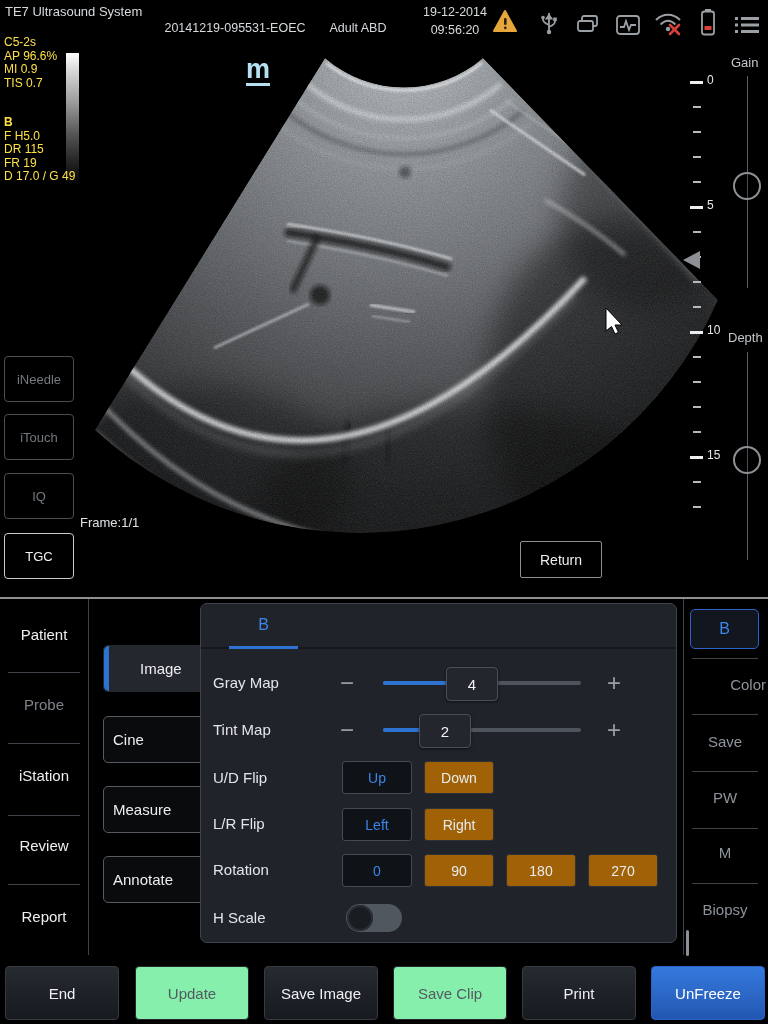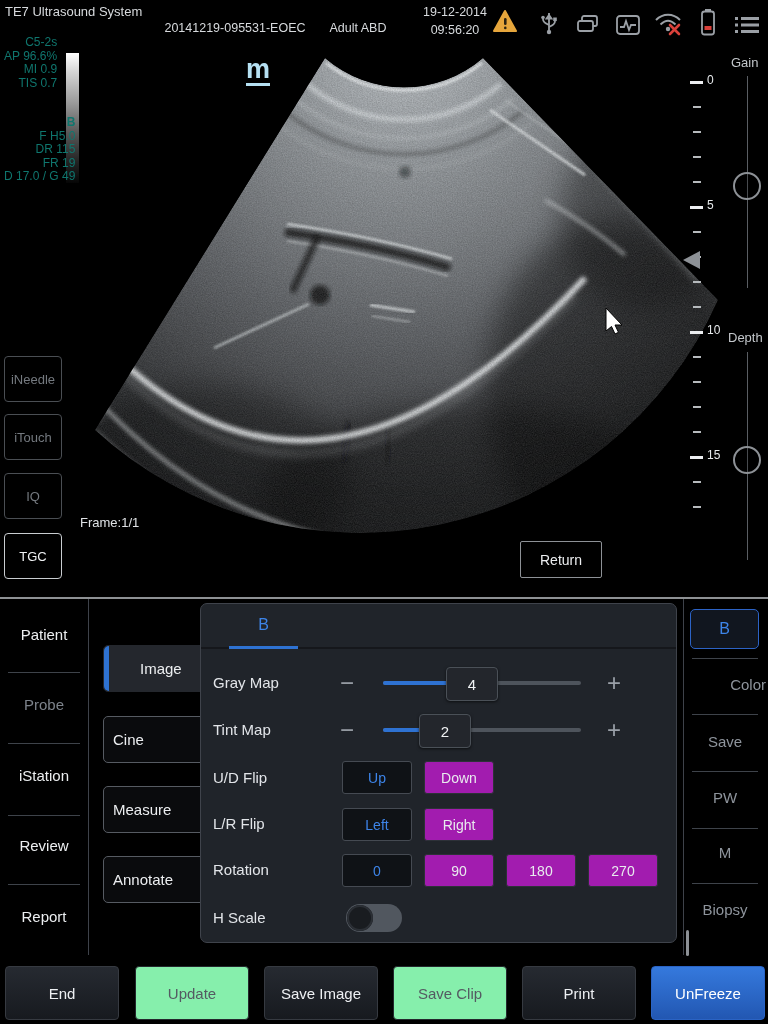--- a/index.html
+++ b/index.html
@@ -12,33 +12,33 @@
   #topbar{left:0;top:0;width:768px;height:46px;}
   .tb-text{font-size:12.5px;color:#d7dadd;white-space:nowrap;}
   #tb-title{left:5px;top:4px;font-size:13px;}
   #tb-exam{left:160px;top:21px;width:150px;text-align:center;}
   #tb-type{left:318px;top:21px;width:80px;text-align:center;}
   #tb-date{left:418px;top:5px;width:74px;text-align:center;}
   #tb-time{left:418px;top:23px;width:74px;text-align:center;}
   .tb-icon{top:8px;width:26px;height:28px;}
 
   
-  .ov{font-size:12px;color:#0f766e;line-height:13.5px;white-space:nowrap;text-align:right;}
+  .ov{font-size:12px;color:#fde047;line-height:13.5px;white-space:nowrap;}
   #probe-block{left:4px;top:36px;}
   #mode-block{left:4px;top:116px;}
   #graybar{left:66px;top:53px;width:13px;height:130px;
            background:linear-gradient(180deg,#ffffff 0%,#d6d6d6 14%,#9b9b9b 38%,#565656 62%,#232323 84%,#060606 100%);}
   #logo{left:246px;top:56px;color:#b5e0f2;font-size:27px;font-weight:bold;line-height:26px;}
   #logo .ul{display:block;height:3px;background:#b5e0f2;margin-top:1px;}
   #frame-label{left:80px;top:515px;font-size:13px;color:#dfe2e5;}
   #return-btn{left:520px;top:541px;width:82px;height:37px;border:1px solid #8d9196;border-radius:2px;
               font-size:14px;color:#eceef0;background:transparent;cursor:pointer;}
 
   
-  .tool-btn{left:4px;width:58px;height:46px;border-radius:4px;border:1px solid #4a4e53;
+  .tool-btn{left:4px;width:70px;height:46px;border-radius:4px;border:1px solid #4a4e53;
             color:#74797f;font-size:13px;background:transparent;}
   .tool-btn.active{border-color:#c9cdd1;color:#f0f2f4;}
 
   
   .tick{position:absolute;left:690px;width:8px;height:2px;background:#b6babd;margin-left:3px;}
   .tick.major{width:13px;height:3px;background:#eceef0;margin-left:0;}
   .tick-label{left:707px;width:20px;font-size:12px;color:#e6e9eb;}
   #focus-pointer{left:683px;top:251px;width:0;height:0;border-top:9px solid transparent;
                  border-bottom:9px solid transparent;border-right:17px solid #8d9196;}
   .slider-label{font-size:13px;color:#c3c7cb;}
@@ -65,21 +65,21 @@
   #popup-header{position:absolute;left:0;top:0;width:100%;height:45px;border-bottom:2px solid #15171b;box-sizing:border-box;}
   #popup-tab{position:absolute;left:28px;top:12px;width:69px;text-align:center;
              font-size:16px;color:#3d84e8;cursor:pointer;}
   #popup-tab-underline{position:absolute;left:28px;top:42px;width:69px;height:3px;background:#2e72d2;}
   .row-label{position:absolute;left:12px;font-size:15px;color:#e2e5e9;}
   .stepper{position:absolute;width:22px;text-align:center;font-size:24px;color:#9aa0a8;cursor:pointer;line-height:20px;}
   .track{position:absolute;left:182px;width:198px;height:4px;border-radius:2px;background:#4e545c;}
   .track .fill{position:absolute;left:0;top:0;height:4px;border-radius:2px;background:#2e72d2;}
   .handle{position:absolute;width:50px;height:32px;background:#23262c;border:1px solid #4a5057;
           border-radius:4px;color:#f0f2f4;font-size:15px;cursor:pointer;box-shadow:0 1px 3px rgba(0,0,0,.6);}
-  .opt{position:absolute;width:70px;height:33px;border-radius:3px;background:#a21caf;border:1px solid #2d3138;
+  .opt{position:absolute;width:70px;height:33px;border-radius:3px;background:#a16207;border:1px solid #2d3138;
        color:#e8ebee;font-size:14px;cursor:pointer;box-sizing:border-box;}
   .opt.sel{background:#0f1216;border:1px solid #454a52;color:#3d84e8;}
   #toggle{position:absolute;left:145px;top:300px;width:56px;height:28px;border-radius:14px;
           background:#51575f;cursor:pointer;}
   #toggle .tknob{position:absolute;left:1px;top:1px;width:26px;height:26px;border-radius:50%;
                  background:#191c20;border:0 solid #282c31;box-shadow:inset 0 0 0 2px #2b2f35;}
 
   
   #mode-b{left:690px;top:609px;width:69px;height:40px;border:1px solid #2c63c6;border-radius:5px;
           background:#11161f;color:#3d84e8;font-size:16px;cursor:pointer;}

